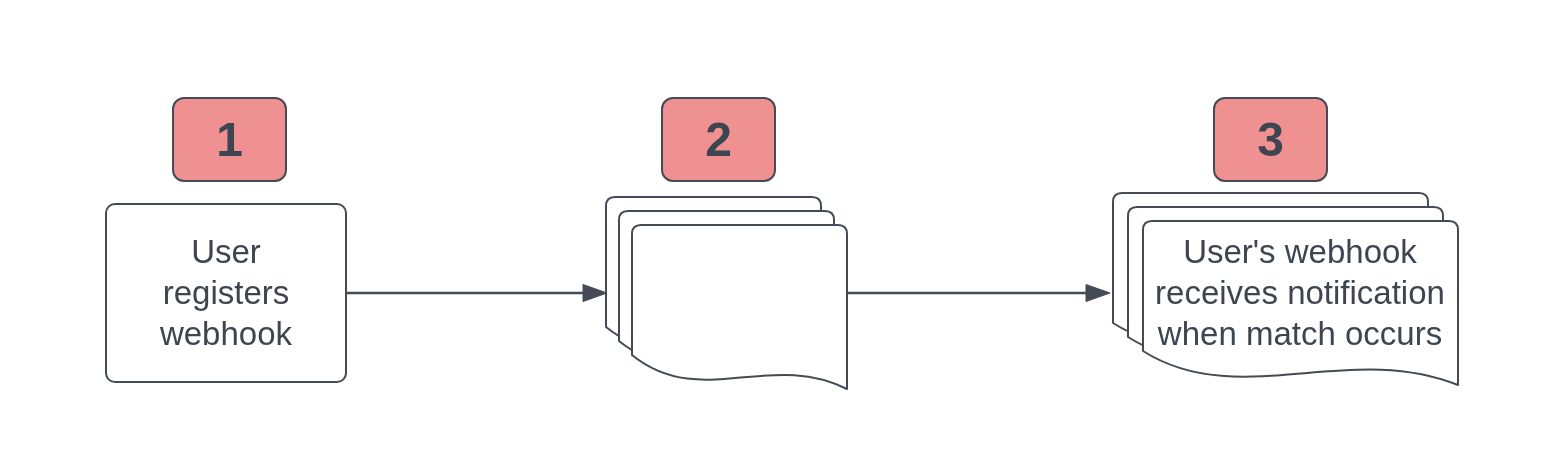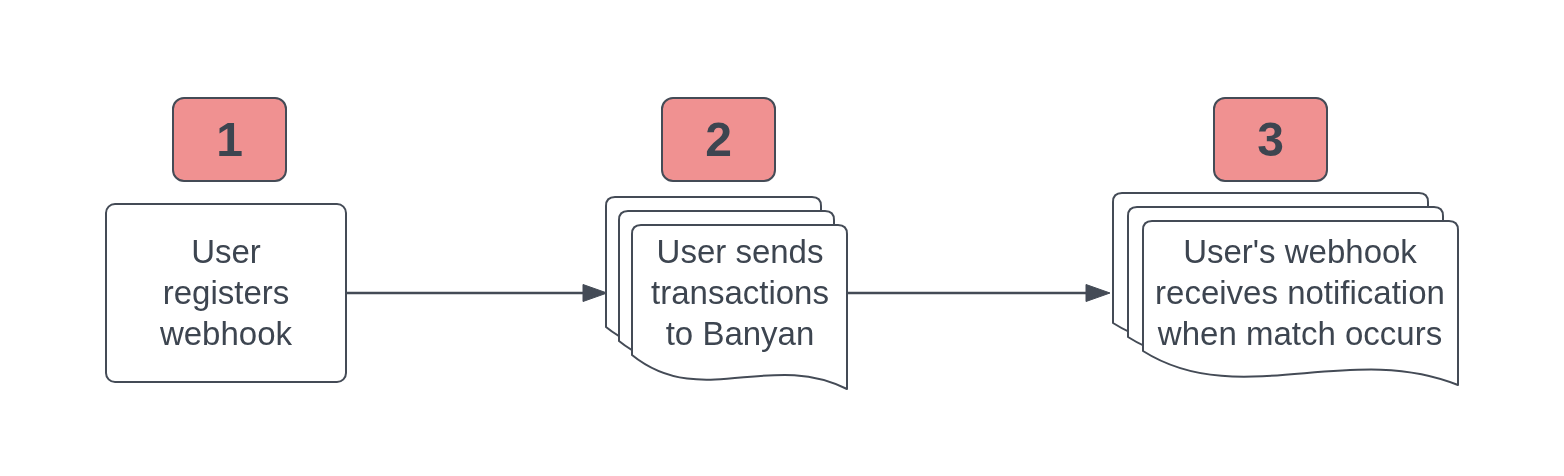--- a/index.html
+++ b/index.html
@@ -106,20 +106,17 @@
     </g>
   </svg>
 
   <div class="step-badge badge-1">1</div>
   <div class="step-badge badge-2">2</div>
   <div class="step-badge badge-3">3</div>
 
   <div class="node-label label-1">User
 registers
 webhook</div>
-  <div class="node-label label-2">User sends
-transactions
-to Banyan</div>
   <div class="node-label label-3">User's webhook
 receives notification
 when match occurs</div>
 
 </div>
 
 </body></html>

